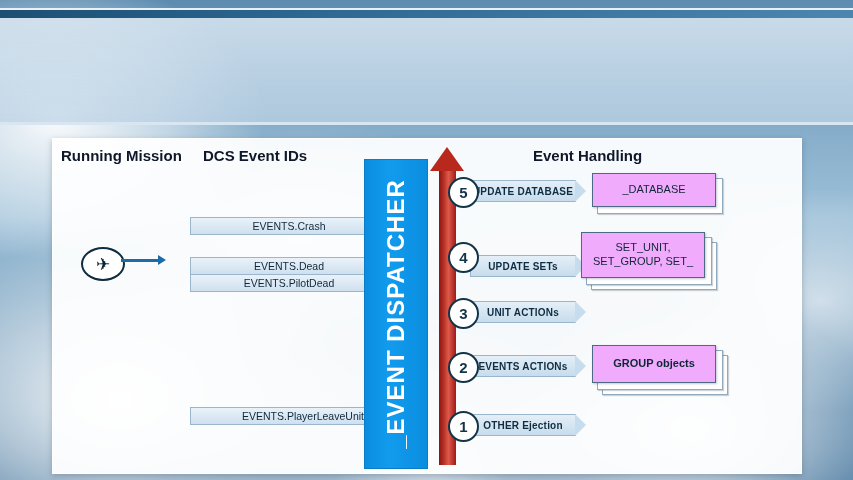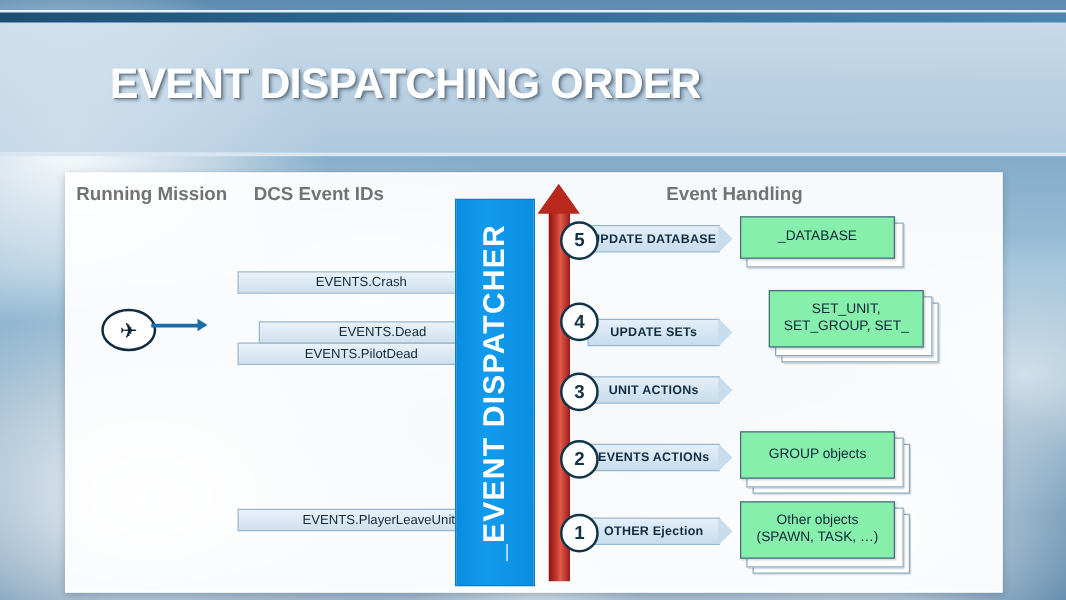--- a/index.html
+++ b/index.html
@@ -68,21 +68,21 @@
     width: 748px;
     height: 334px;
     background: rgba(255,255,255,0.93);
     border: 1px solid #ffffff;
     box-shadow: 0 2px 6px rgba(20,40,60,0.25);
   }
   .col-label {
     position: absolute;
     font-size: 15px;
     font-weight: bold;
-    color: #737373;
+    color: #0f172a;
     white-space: nowrap;
   }
   .col-running { left: 8px; top: 8px; }
   .col-ids { left: 150px; top: 8px; }
   .col-handling { left: 480px; top: 8px; }
 
   
   .dispatcher {
     position: absolute;
     left: 311px;
@@ -236,21 +236,21 @@
     position: absolute;
     background: #ffffff;
     border: 1px solid #8fa9bd;
     box-shadow: 1px 1px 1px rgba(20,40,60,0.2);
   }
   .handler-box {
     position: absolute;
     left: 0;
     top: 0;
     width: 124px;
-    background: #86efac;
+    background: #f0abfc;
     border: 1px solid #4c6a82;
     box-shadow: 1px 1px 2px rgba(20,40,60,0.25);
     display: flex;
     align-items: center;
     justify-content: center;
     text-align: center;
     font-size: 11px;
     color: #0e2636;
     line-height: 1.25;
     padding: 0 3px;
@@ -259,37 +259,36 @@
 </style>
 </head>
 <body>
 
 <div id="slide">
 
   <div class="header-band">
     <div class="header-accent"></div>
   </div>
 
-  <div class="title">EVENT DISPATCHING ORDER</div>
 
   <div class="panel">
 
     <div class="col-label col-running">Running Mission</div>
     <div class="col-label col-ids">DCS Event IDs</div>
     <div class="col-label col-handling">Event Handling</div>
 
     <div class="plane-circle">
       <span class="plane-glyph">✈</span>
     </div>
     <div class="plane-connector"></div>
 
     <div class="evt" style="left:108px; top:78px; width:196px;">
       <span>EVENTS.Crash</span>
     </div>
-    <div class="evt" style="left:125px; top:118px; width:196px;">
+    <div class="evt" style="left:108px; top:118px; width:196px;">
       <span>EVENTS.Dead</span>
     </div>
     <div class="evt" style="left:108px; top:135px; width:196px;">
       <span>EVENTS.PilotDead</span>
     </div>
     <div class="evt" style="left:108px; top:268px; width:224px;">
       <span>EVENTS.PlayerLeaveUnit</span>
     </div>
 
     <div class="dispatcher">
@@ -311,21 +310,21 @@
         <span>_DATABASE</span>
       </div>
     </div>
 
     <div class="stage-num" style="left:395px; top:103px;">
       <span>4</span>
     </div>
     <div class="stage-banner" style="left:417px; top:106px; width:104px;margin-top:10px;">
       <span>UPDATE SETs</span>
     </div>
-    <div class="handler-stack" style="left:562px; top:93px; height:60px;padding-left:44px;">
+    <div class="handler-stack" style="left:528px; top:93px; height:60px;padding-left:44px;">
       <div class="handler-shadow" style="left:10px; top:10px; width:124px; height:46px;"></div>
       <div class="handler-shadow" style="left:5px; top:5px; width:124px; height:46px;"></div>
       <div class="handler-box" style="height:46px; white-space:pre-line;">
         <span>SET_UNIT,
 SET_GROUP, SET_</span>
       </div>
     </div>
 
     <div class="stage-num" style="left:395px; top:159px;">
       <span>3</span>
@@ -336,34 +335,26 @@
 
     <div class="stage-num" style="left:395px; top:213px;">
       <span>2</span>
     </div>
     <div class="stage-banner" style="left:417px; top:216px; width:104px;">
       <span>EVENTS ACTIONs</span>
     </div>
     <div class="handler-stack" style="left:539px; top:206px; height:52px;">
       <div class="handler-shadow" style="left:10px; top:10px; width:124px; height:38px;"></div>
       <div class="handler-shadow" style="left:5px; top:5px; width:124px; height:38px;"></div>
-      <div class="handler-box" style="height:38px;">
+      <div class="handler-box" style="height:38px;font-weight:bold;">
         <span>GROUP  objects</span>
       </div>
     </div>
 
     <div class="stage-num" style="left:395px; top:272px;">
       <span>1</span>
     </div>
     <div class="stage-banner" style="left:417px; top:275px; width:104px;">
       <span>OTHER Ejection</span>
     </div>
-    <div class="handler-stack" style="left:539px; top:262px; height:60px;">
-      <div class="handler-shadow" style="left:10px; top:10px; width:124px; height:46px;"></div>
-      <div class="handler-shadow" style="left:5px; top:5px; width:124px; height:46px;"></div>
-      <div class="handler-box" style="height:46px; white-space:pre-line;">
-        <span>Other objects
-(SPAWN, TASK, …)</span>
-      </div>
-    </div>
 
   </div>
 </div>
 
 </body></html>

